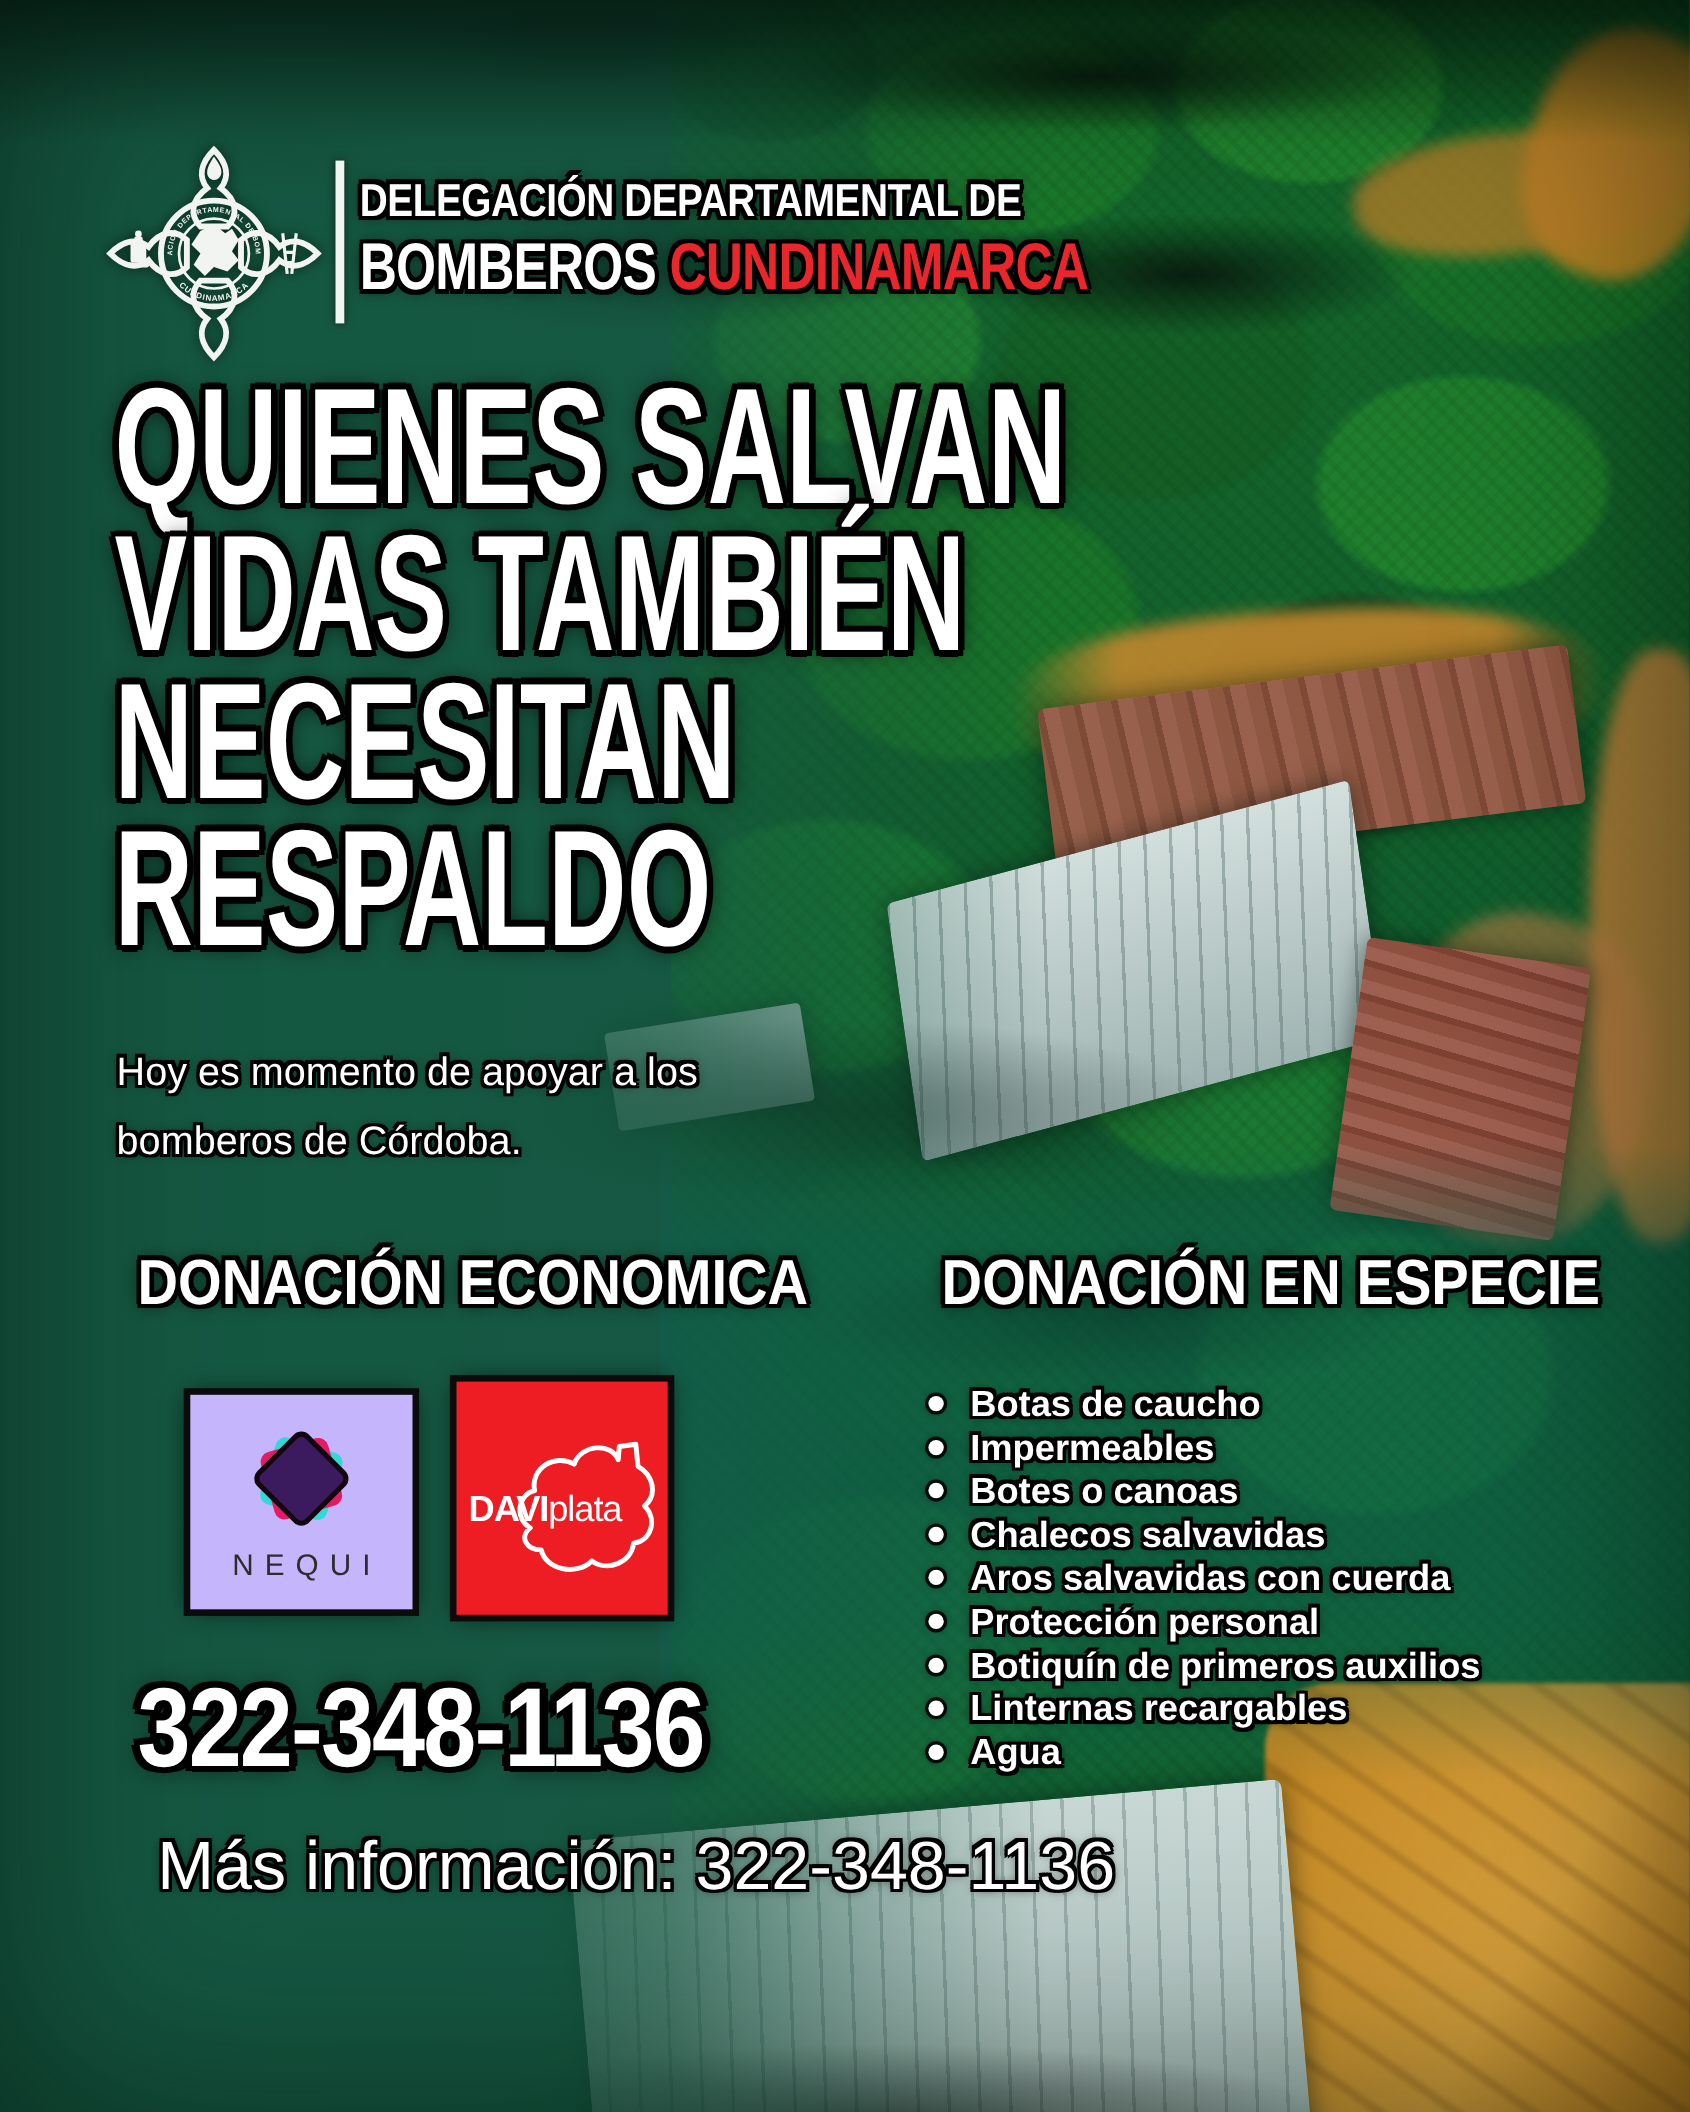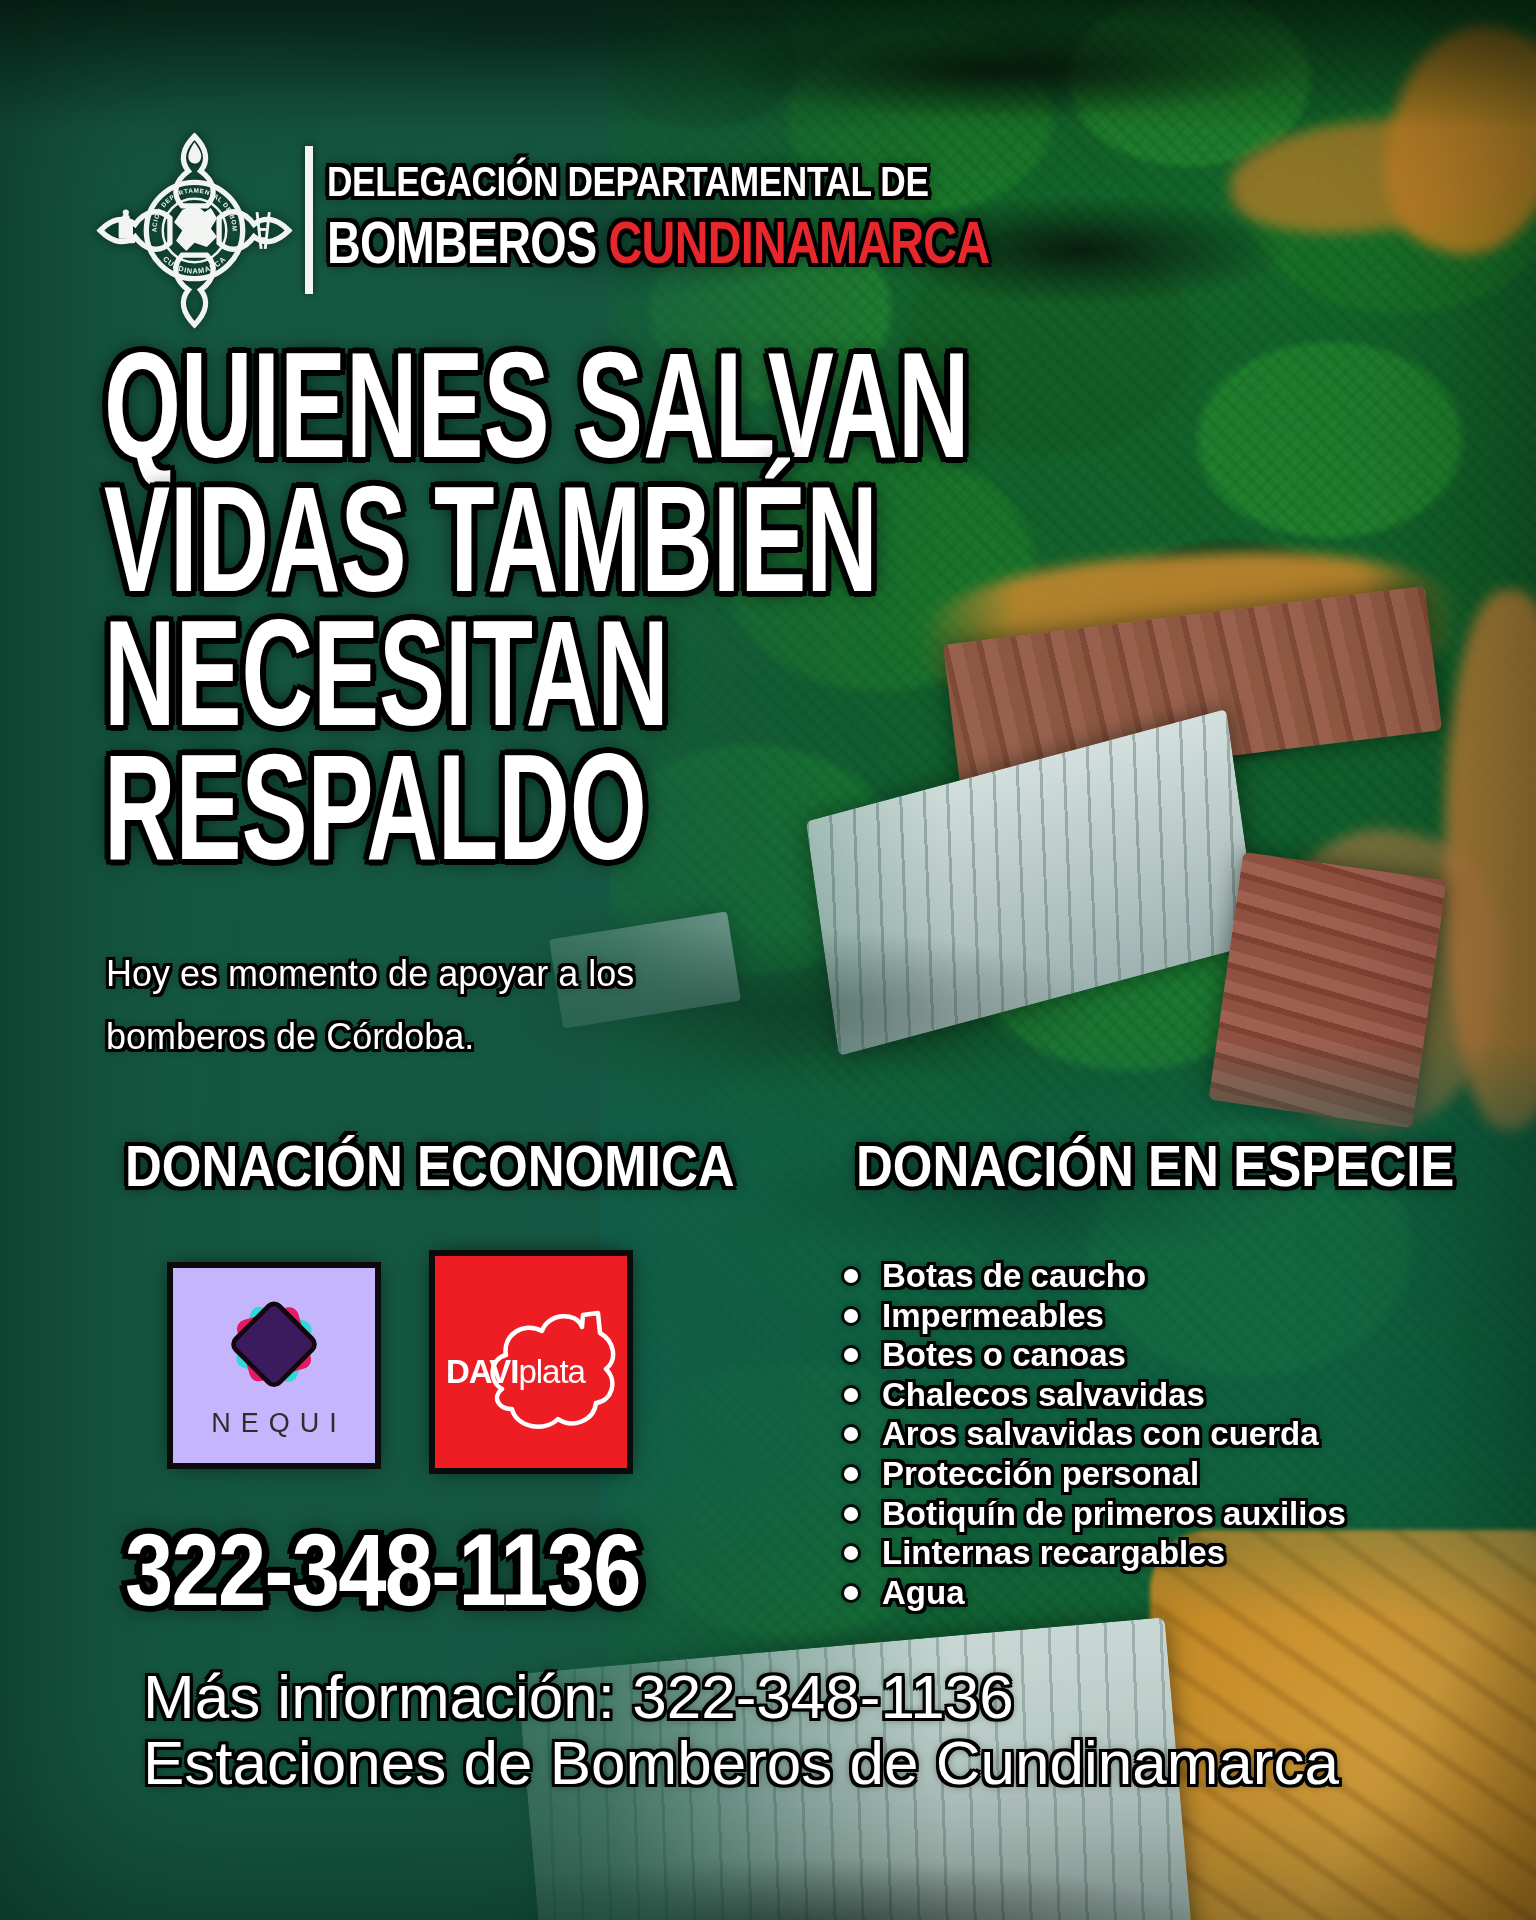--- a/index.html
+++ b/index.html
@@ -95,21 +95,21 @@
   .brand-red{color:#e8272d;}
 
   .headline{left:104px;top:338px;font-weight:700;font-size:150px;line-height:134px;
     transform:scaleX(.66);transform-origin:left top;white-space:nowrap;}
   .subtitle{left:106px;top:942px;font-size:36px;line-height:63px;font-weight:400;white-space:nowrap;}
 
   .eco-title{left:125px;top:1132px;font-size:58px;font-weight:700;transform:scaleX(.88);transform-origin:left top;white-space:nowrap;}
   .card{box-shadow:0 0 0 6px #0b0b0b,0 0 22px rgba(0,0,0,.8);display:flex;flex-direction:column;align-items:center;justify-content:center;}
   .card-nequi{left:173px;top:1268px;width:202px;height:195px;background:#c4b5fd;}
   .nequi-word{font-size:27px;letter-spacing:10px;color:#2d2d2d;margin:4px 0 0 10px;font-weight:400;}
-  .card-davi{left:415px;top:1256px;width:192px;height:212px;background:#ee1c23;margin-left:20px;}
+  .card-davi{left:415px;top:1256px;width:192px;height:212px;background:#ee1c23;}
   .phone{left:125px;top:1512px;font-size:102px;font-weight:700;letter-spacing:-2px;
     transform:scaleX(.85);transform-origin:left top;white-space:nowrap;}
 
   .kind-title{left:856px;top:1132px;font-size:58px;font-weight:700;transform:scaleX(.88);transform-origin:left top;white-space:nowrap;}
   .kind-list{left:836px;top:1256px;width:680px;list-style:none;margin:0;padding:0;}
   .kind-list li{position:relative;padding-left:46px;font-size:33px;font-weight:700;line-height:39.6px;white-space:nowrap;}
   .kind-list li::before{content:"";position:absolute;left:8px;top:13px;width:14px;height:14px;border-radius:50%;
     background:#fff;box-shadow:0 0 0 3px rgba(0,0,0,.85),0 0 8px rgba(0,0,0,.8);}
 
   .footer{left:143px;top:1664px;font-size:62px;line-height:66px;font-weight:400;white-space:nowrap;}
@@ -230,16 +230,15 @@
     <li>Chalecos salvavidas</li>
     <li>Aros salvavidas con cuerda</li>
     <li>Protección personal</li>
     <li>Botiquín de primeros auxilios</li>
     <li>Linternas recargables</li>
     <li>Agua</li>
   </ul>
 
   <footer class="abs footer o-soft">
     <div>Más información: 322-348-1136</div>
-    <div>Estaciones de Bomberos de Cundinamarca</div>
   </footer>
 
 </div>
 
 </body></html>

